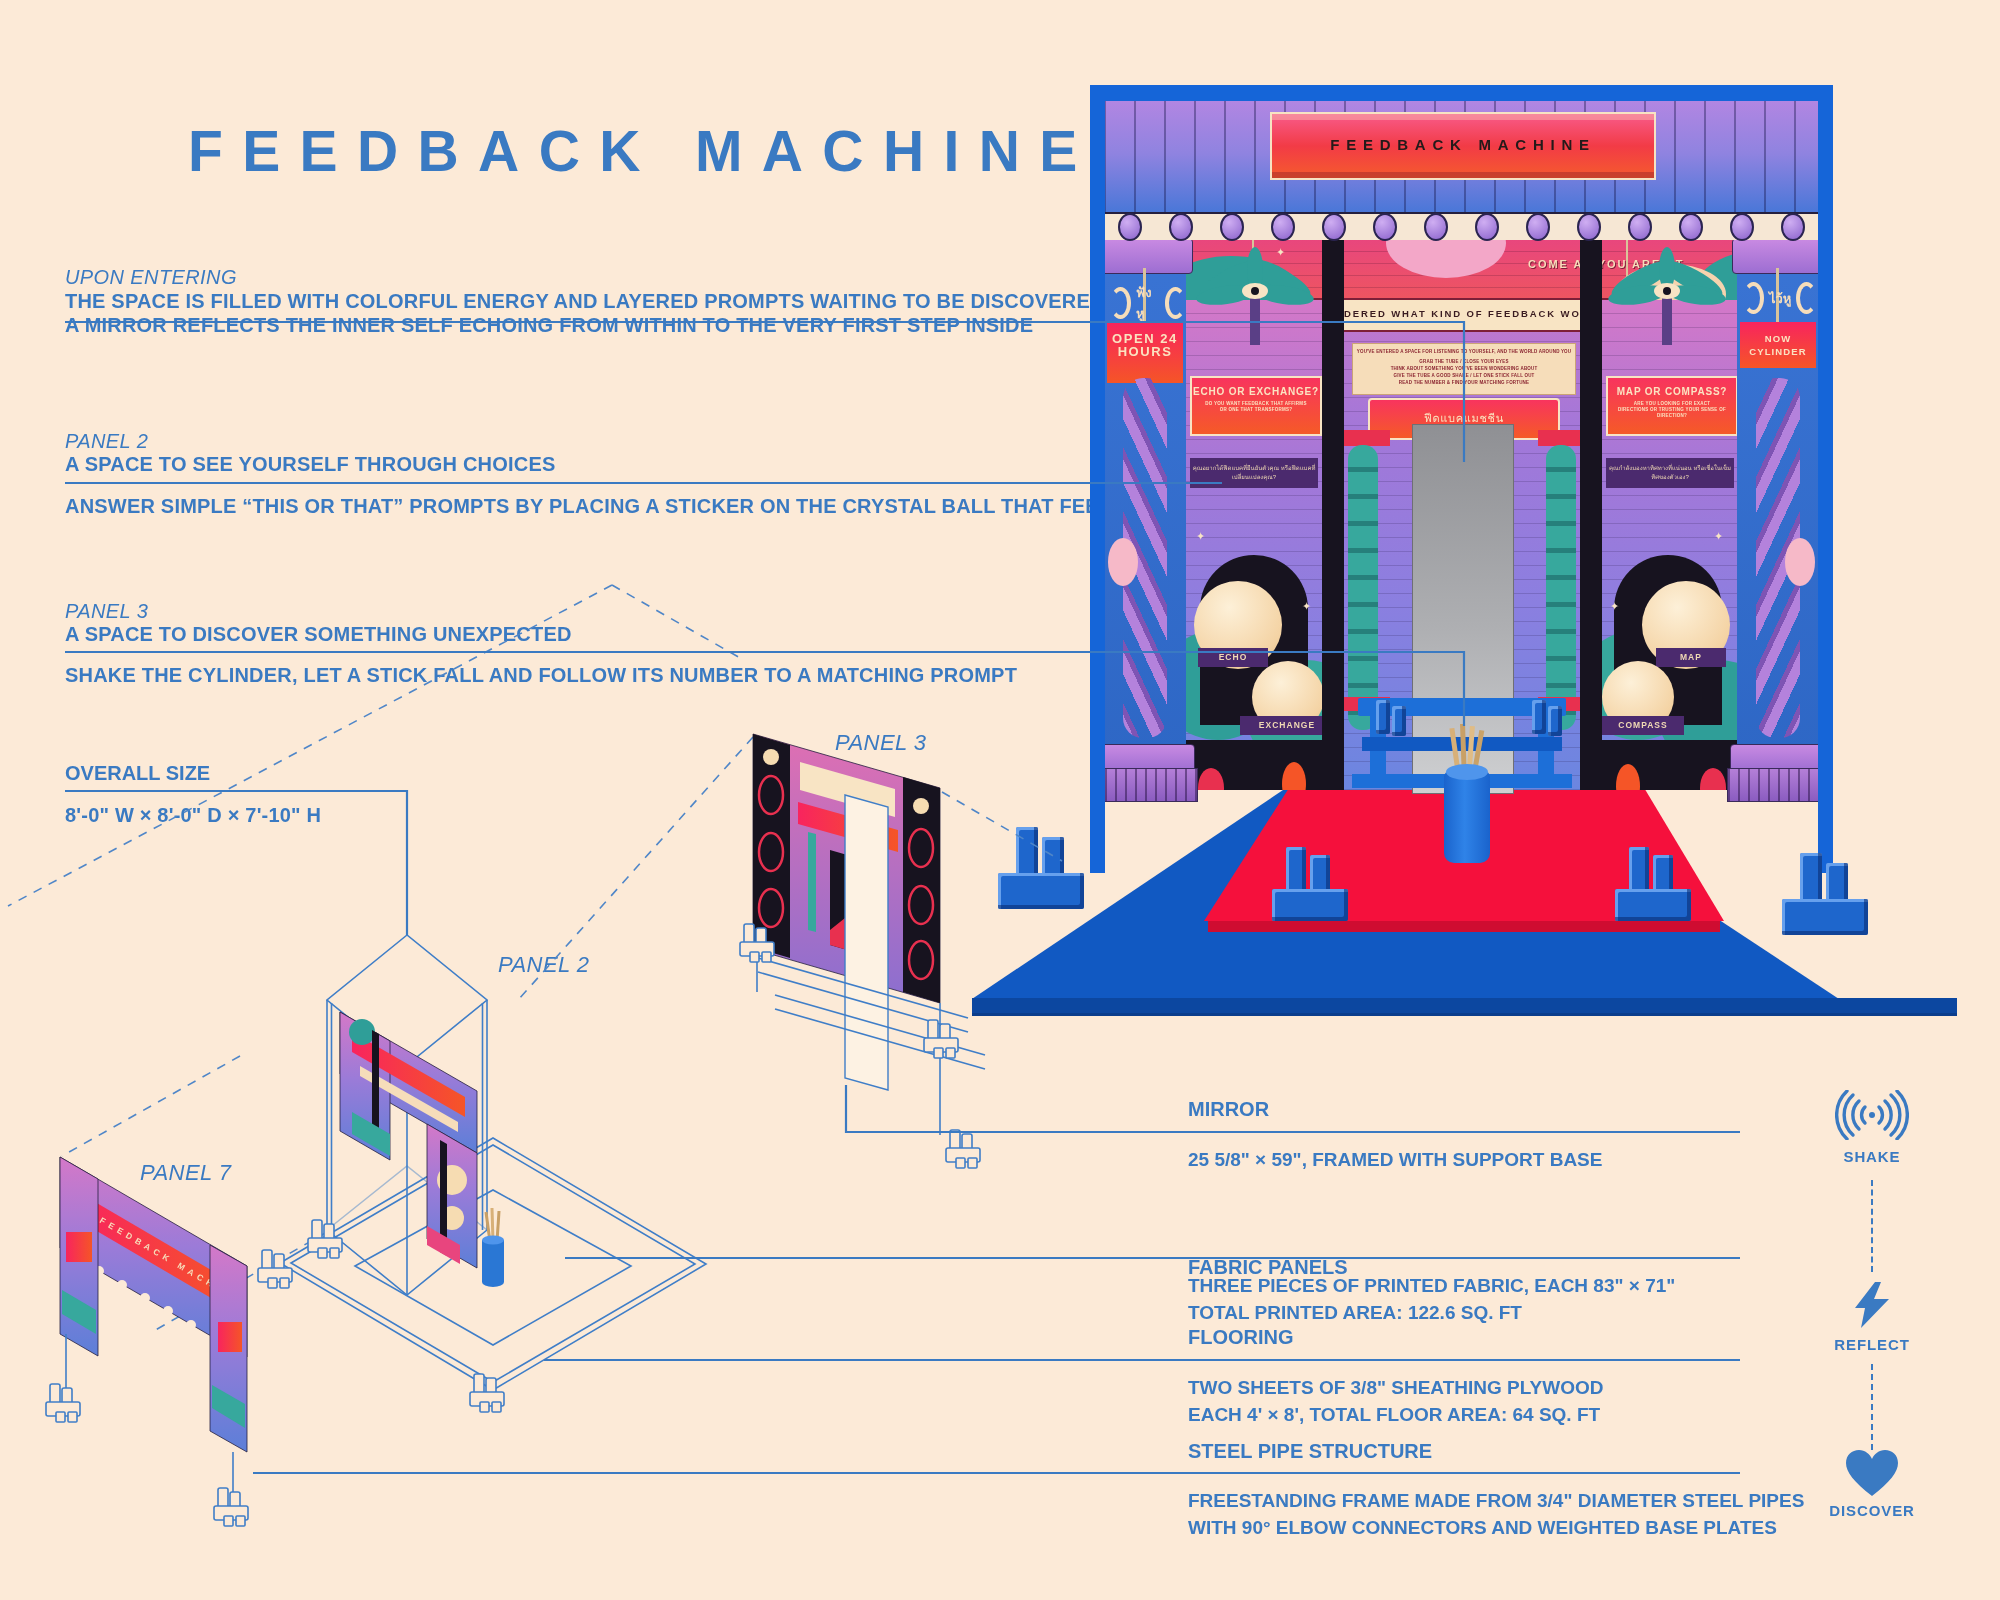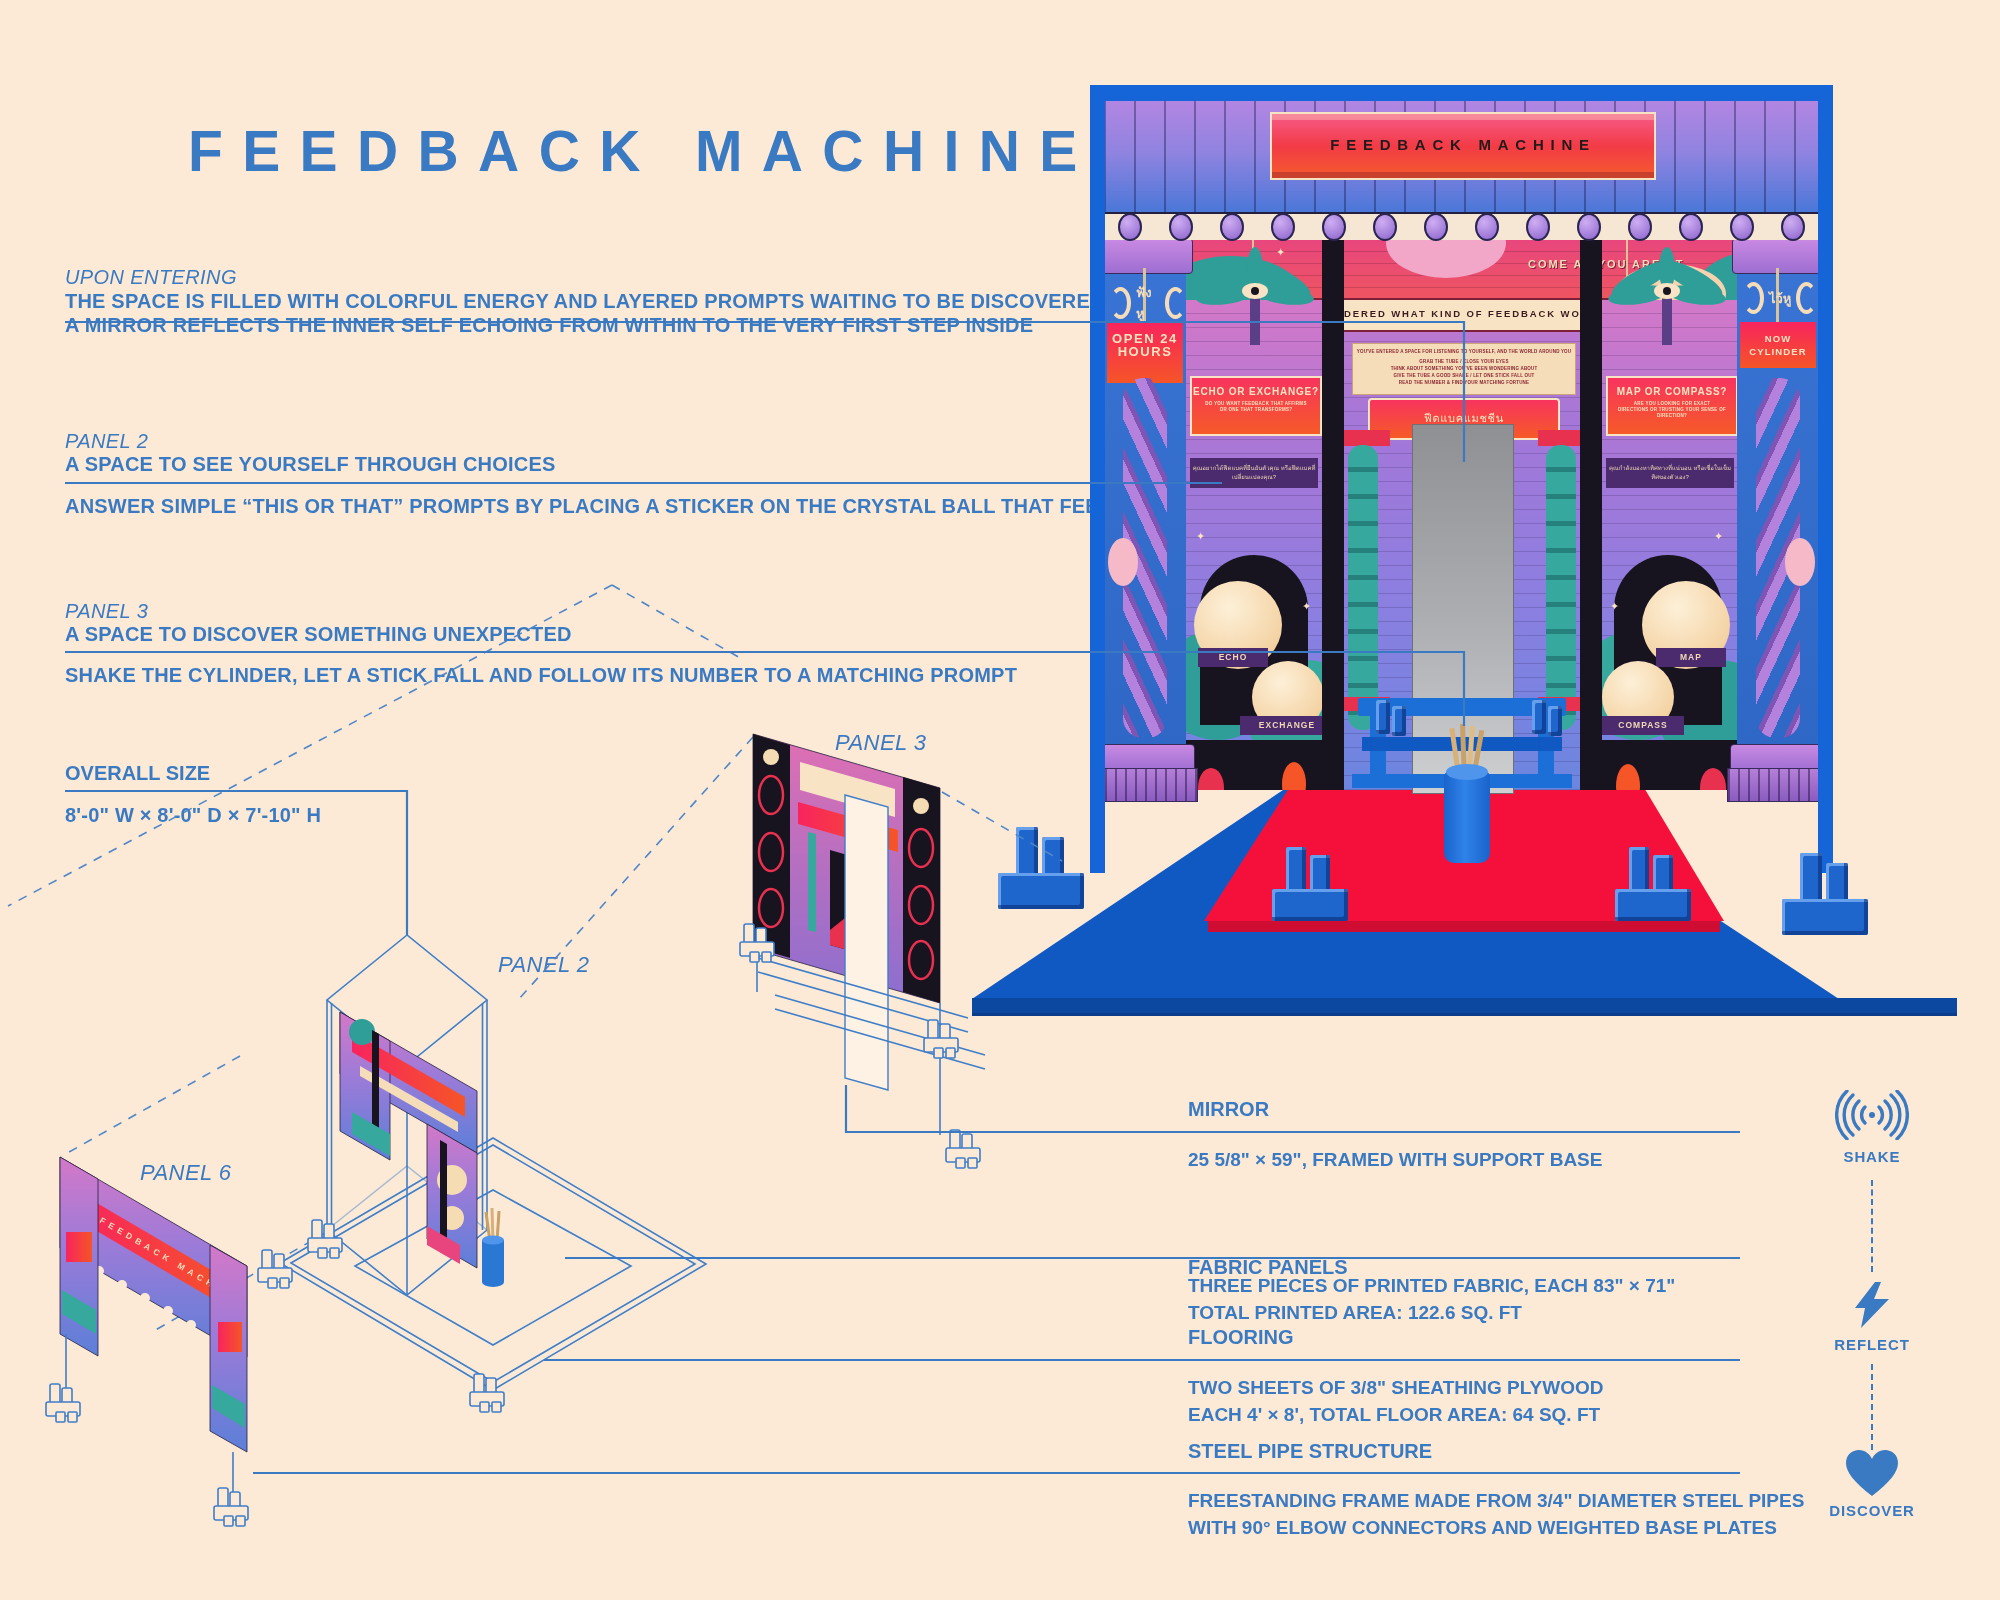--- a/index.html
+++ b/index.html
@@ -336,21 +336,21 @@
     <div class="action-label" style="margin-top:8px;">REFLECT</div>
   </div>
   <div class="abs" style="left:1871px;top:1364px;width:2px;height:86px;border-left:2.5px dashed #3a7ac2;"></div>
   <div class="abs" style="left:1812px;top:1450px;width:120px;text-align:center;">
     <svg width="52" height="46" viewBox="0 0 52 46" style="margin:0 auto;">
       <path d="M26 46 C8 32 0 22 0 13 C0 5 6 0 13 0 C19 0 24 4 26 9 C28 4 33 0 39 0 C46 0 52 5 52 13 C52 22 44 32 26 46 Z" fill="#3a7ac2"></path>
     </svg>
     <div class="action-label" style="margin-top:6px;">DISCOVER</div>
   </div>
 
-  <div class="abs panel-label" style="left:140px;top:1160px;">PANEL 6</div>
+  <div class="abs panel-label" style="left:140px;top:1160px;">PANEL 7</div>
   <div class="abs panel-label" style="left:498px;top:952px;">PANEL 2</div>
   <div class="abs panel-label" style="left:835px;top:730px;">PANEL 3</div>
 
   <svg class="abs" style="left:0;top:0;pointer-events:none;" width="2000" height="1600" viewBox="0 0 2000 1600">
     <defs>
       <linearGradient id="gV" x1="0" y1="0" x2="0" y2="1">
         <stop offset="0" stop-color="#d478c8"></stop>
           <stop offset="0.45" stop-color="#9b7bd8"></stop>
           <stop offset="1" stop-color="#5c7fd8"></stop>
       </linearGradient>

